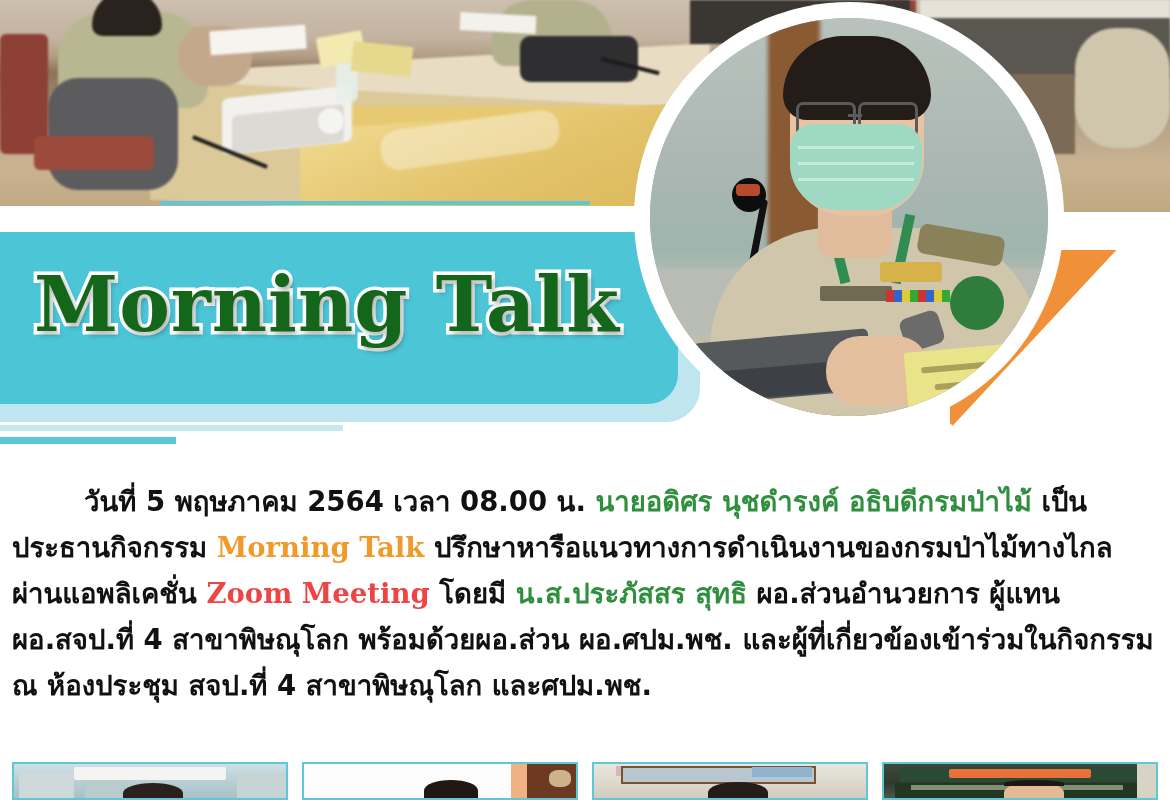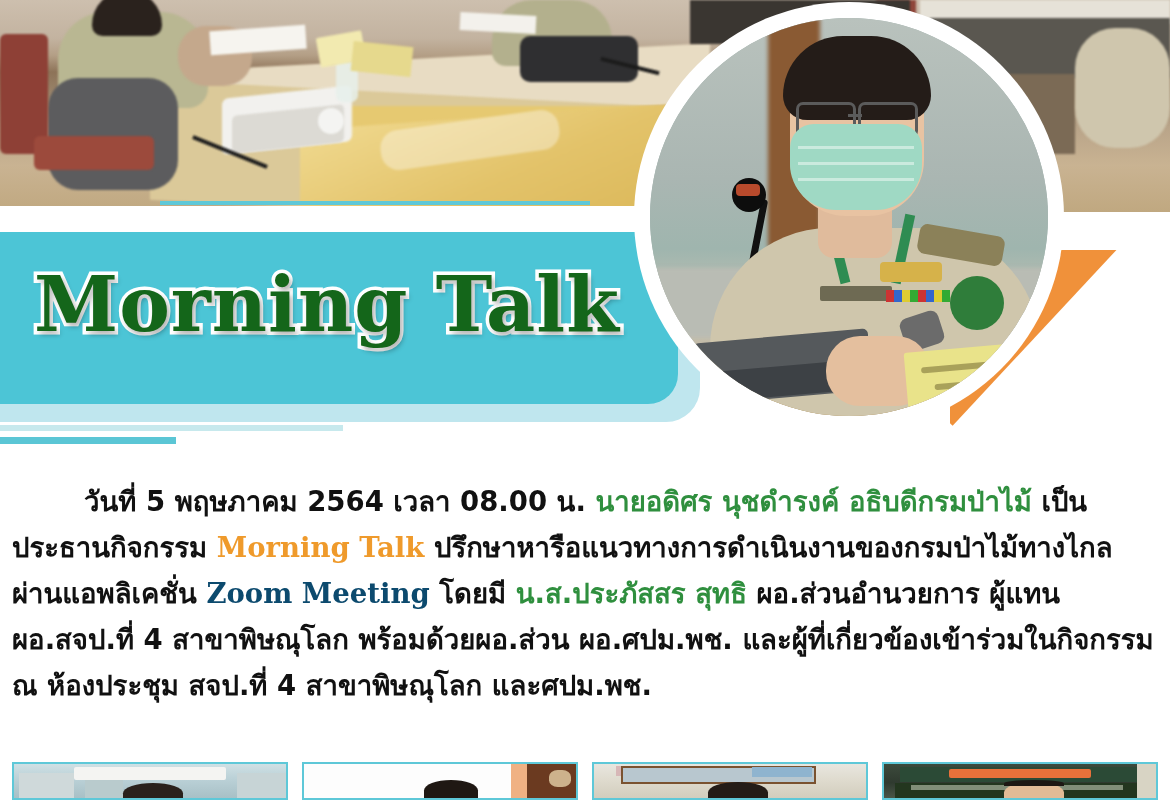--- a/index.html
+++ b/index.html
@@ -202,21 +202,21 @@
     font-family: "DejaVu Sans", "Liberation Sans", sans-serif;
     font-size: 27.5px;
     line-height: 46px;
     font-weight: bold;
     color: #111111;
     text-align: left;
   }
   .body-text .indent { display: inline-block; width: 72px; }
   .hl-green { color: #2f8f3e; }
   .hl-orange { color: #ef9a2b; }
-  .hl-teal { color: #0c4a6e; }
+  .hl-teal { color: #ef4444; }
   .serif-en {
     font-family: "DejaVu Serif", "Liberation Serif", serif;
     font-weight: bold;
   }
 
   
   .thumbs {
     position: absolute;
     left: 0; top: 762px;
     width: 1170px; height: 38px;

